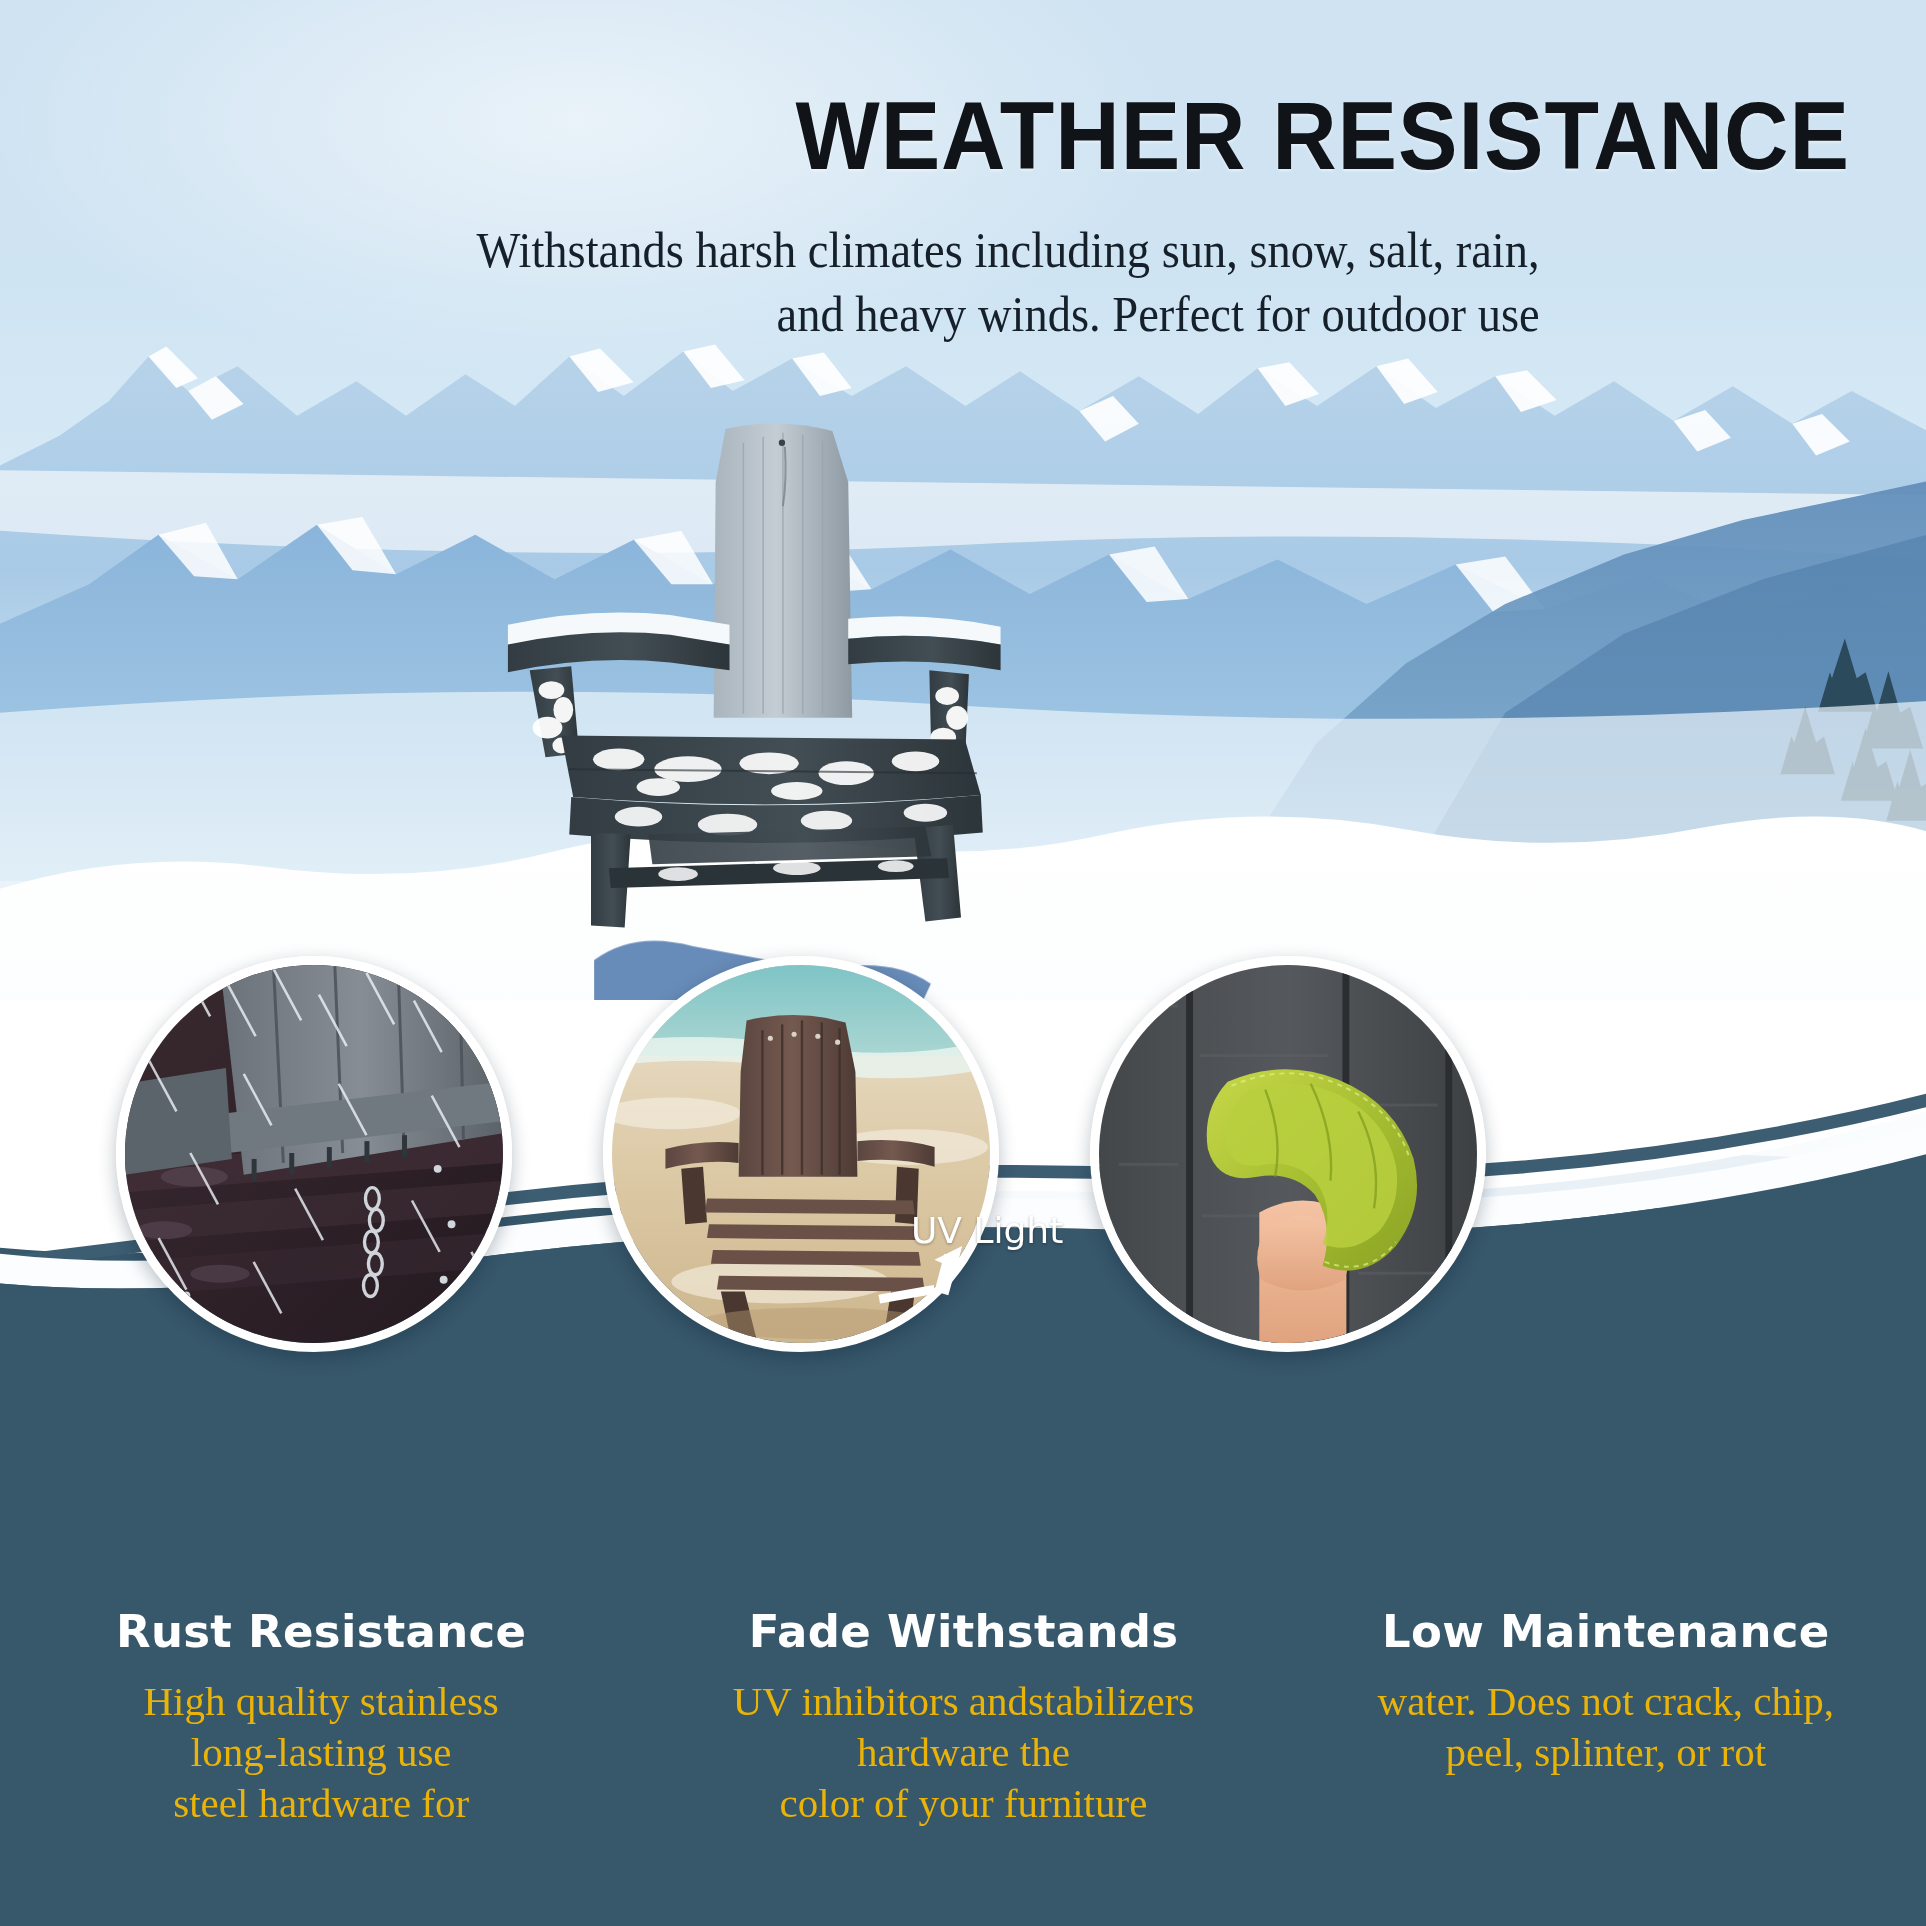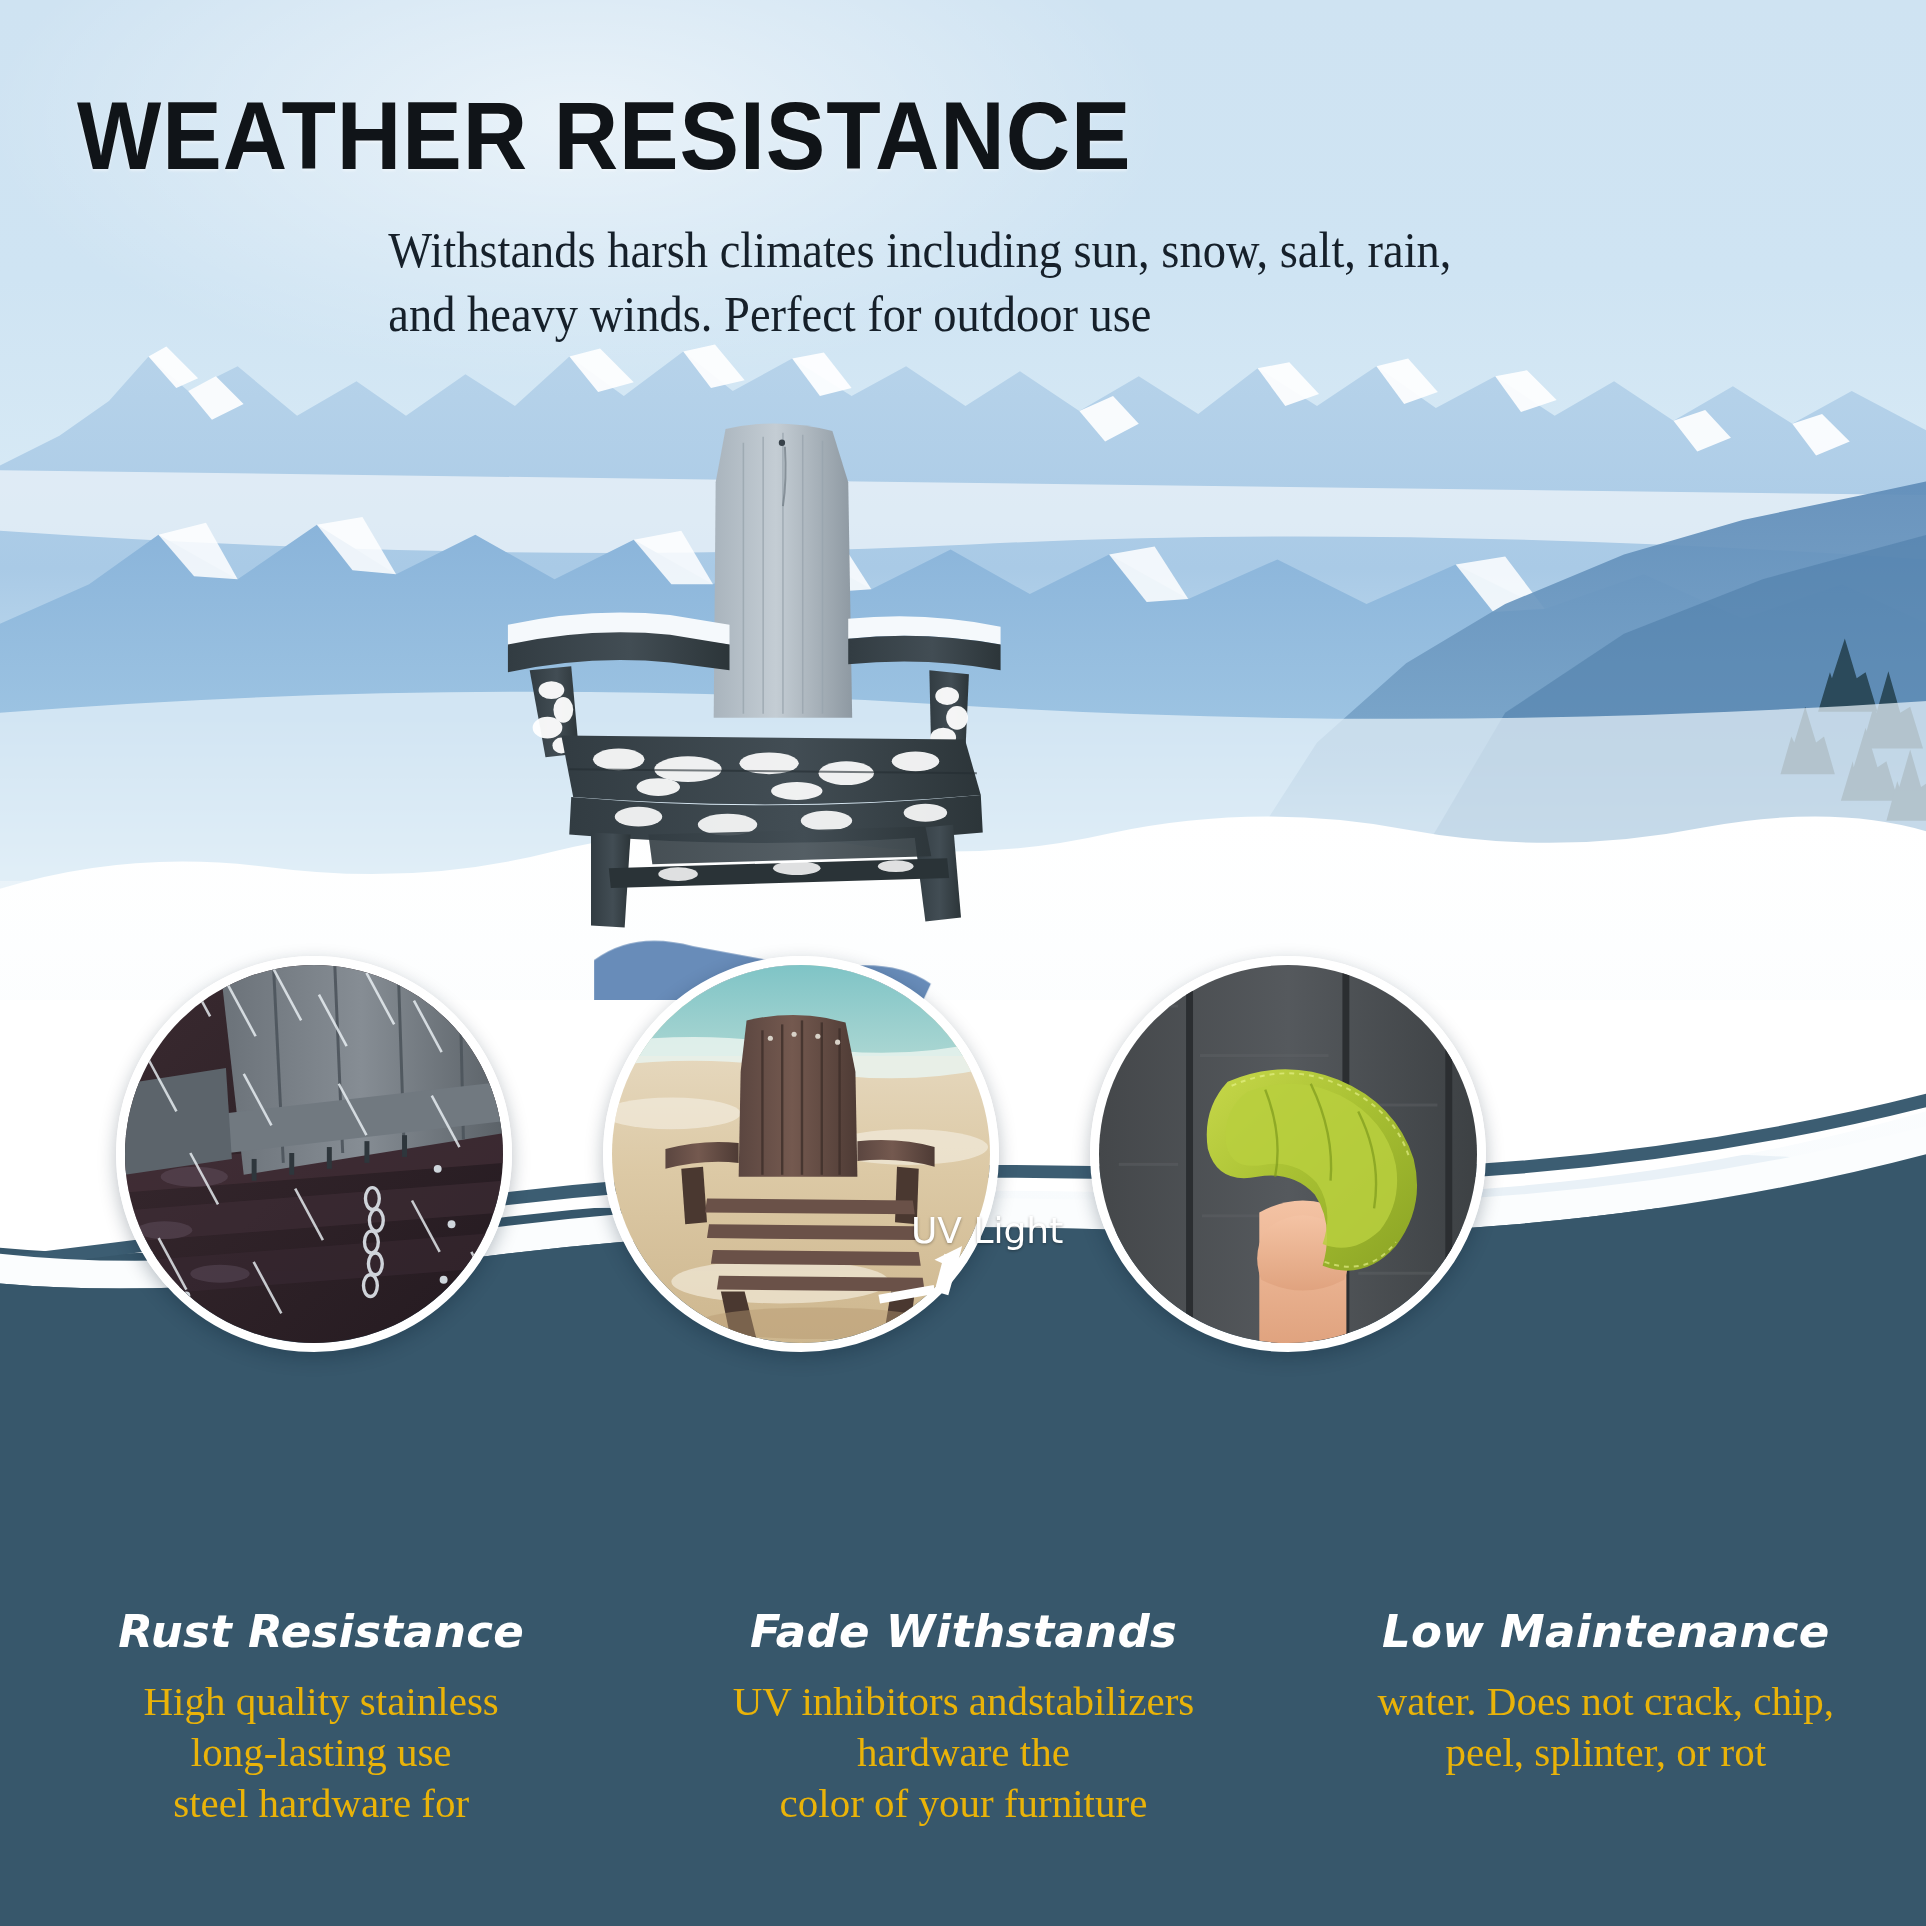--- a/index.html
+++ b/index.html
@@ -26,21 +26,21 @@
 
   
   .snowfield{position:absolute;left:0;top:772px;width:1927px;height:693px;}
   .snowfield svg{display:block;width:100%;height:100%;}
 
   
   .chair-wrap{position:absolute;left:500px;top:421px;width:554px;height:554px;}
   .chair-wrap svg{display:block;width:100%;height:100%;}
 
   
-  .hdr{position:absolute;left:0;top:0;width:1927px;text-align:left;z-index:40;}
+  .hdr{position:absolute;left:0;top:0;width:1927px;text-align:right;z-index:40;}
   .title{
     font-family:"Liberation Sans", sans-serif;
     font-weight:700;font-size:97px;letter-spacing:1px;
     color:#101418;margin:87px 0 0 0;line-height:1;
     transform:scaleX(.92);transform-origin:center;
     text-shadow:0 2px 3px rgba(255,255,255,.45);
   }
   .subtitle{
     font-family:"Liberation Serif", serif;
     font-size:50px;line-height:1.28;color:#16202a;
@@ -73,21 +73,21 @@
 
   
   .features{
     position:absolute;left:0;top:1609px;width:1927px;z-index:35;
     display:flex;
   }
   .feat{flex:1;text-align:center;padding:0 26px;box-sizing:border-box;}
   .feat h3{
     margin:0 0 22px 0;color:#ffffff;
     font-family:"DejaVu Sans", sans-serif;
-    font-weight:700;font-size:45px;letter-spacing:0.3px;line-height:1;font-style:italic;
+    font-weight:700;font-size:45px;letter-spacing:0.3px;line-height:1;
   }
   .feat p{
     margin:0;color:#eab308;
     font-family:"Liberation Serif", serif;
     font-size:41px;line-height:1.24;
   }
   .feat p span{display:block;white-space:nowrap;}
 
   
   .uvlabel{

